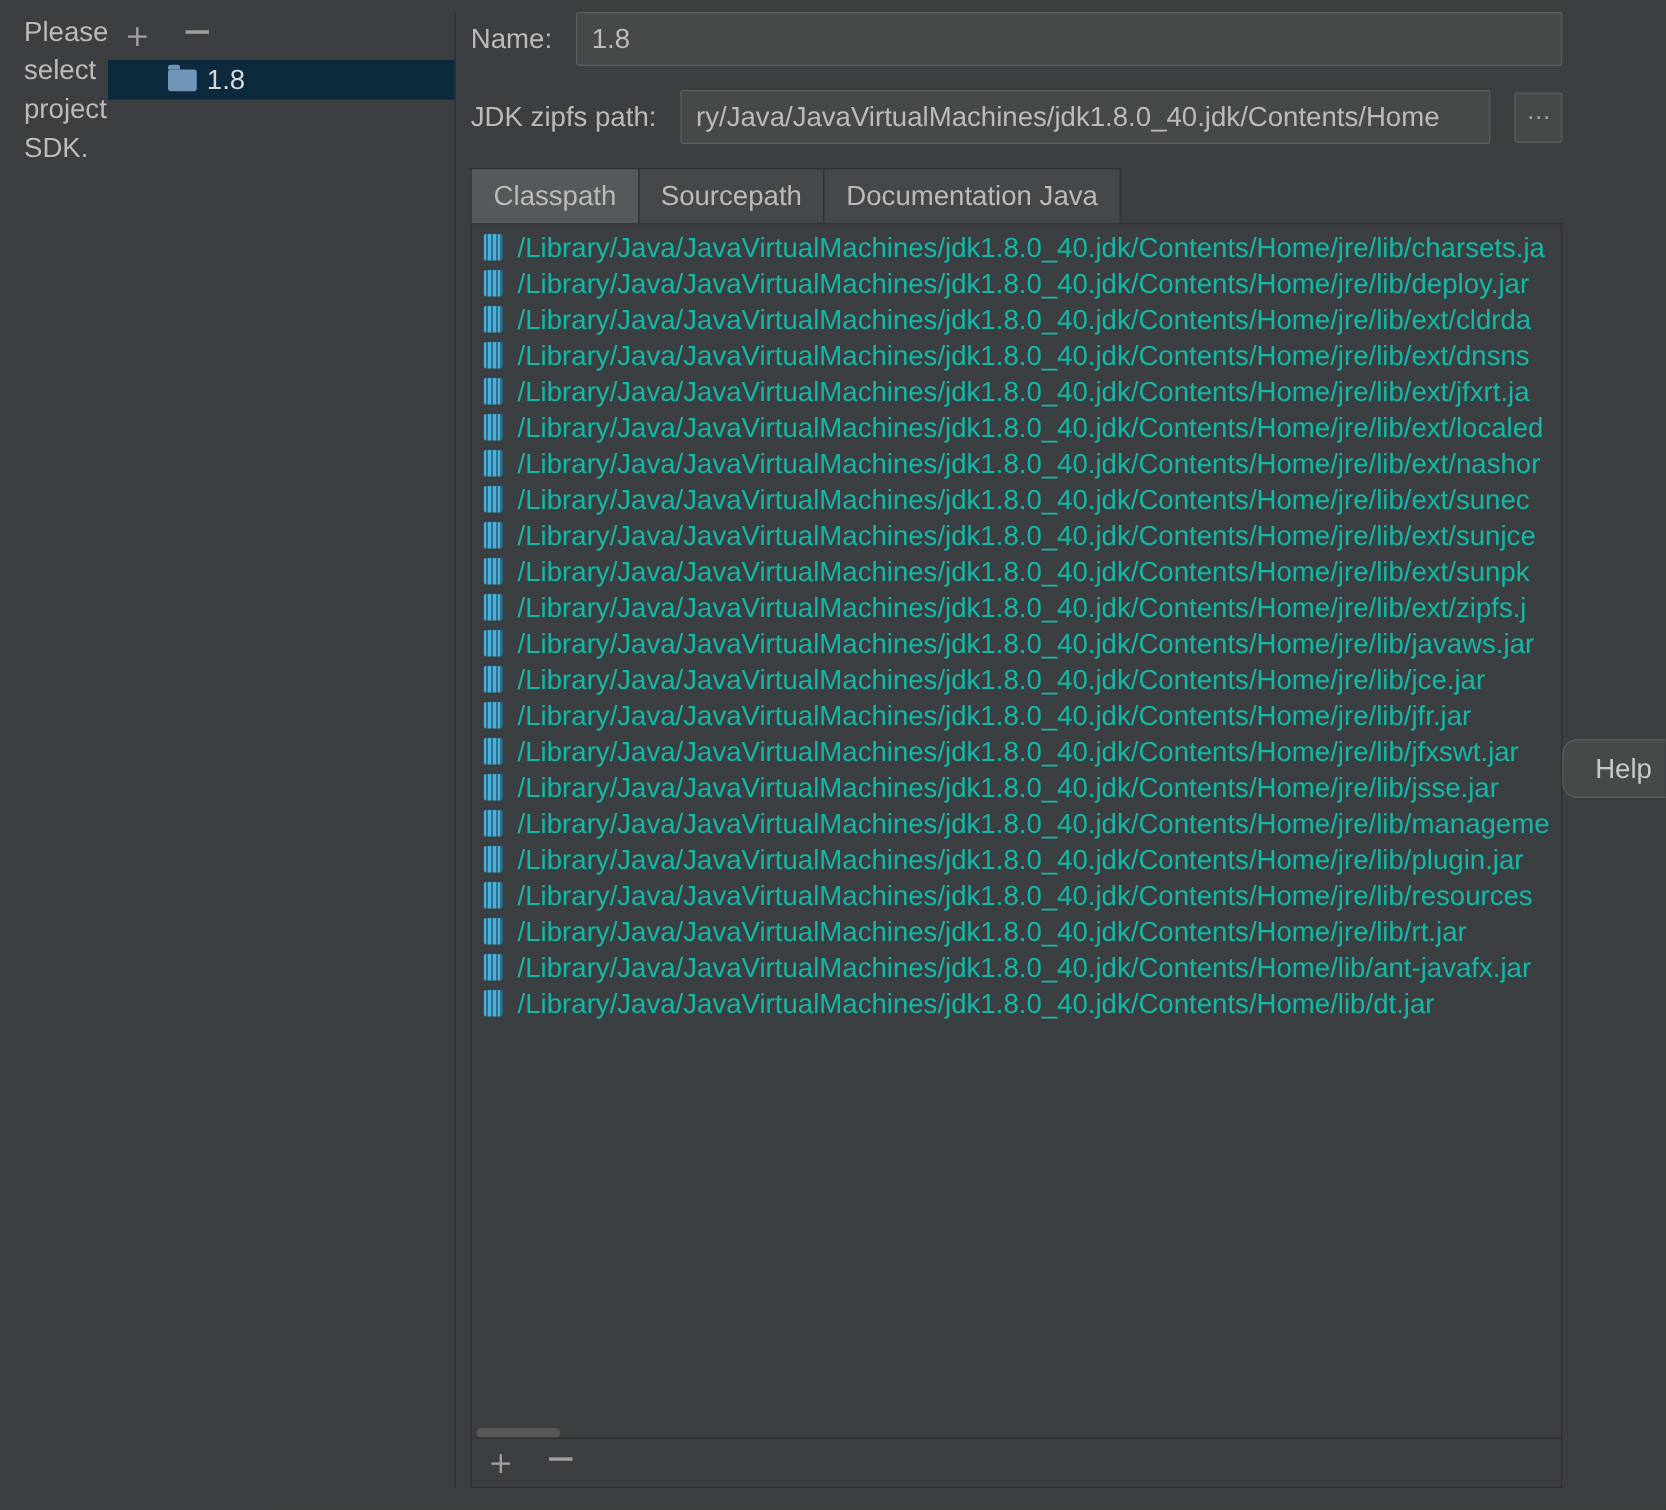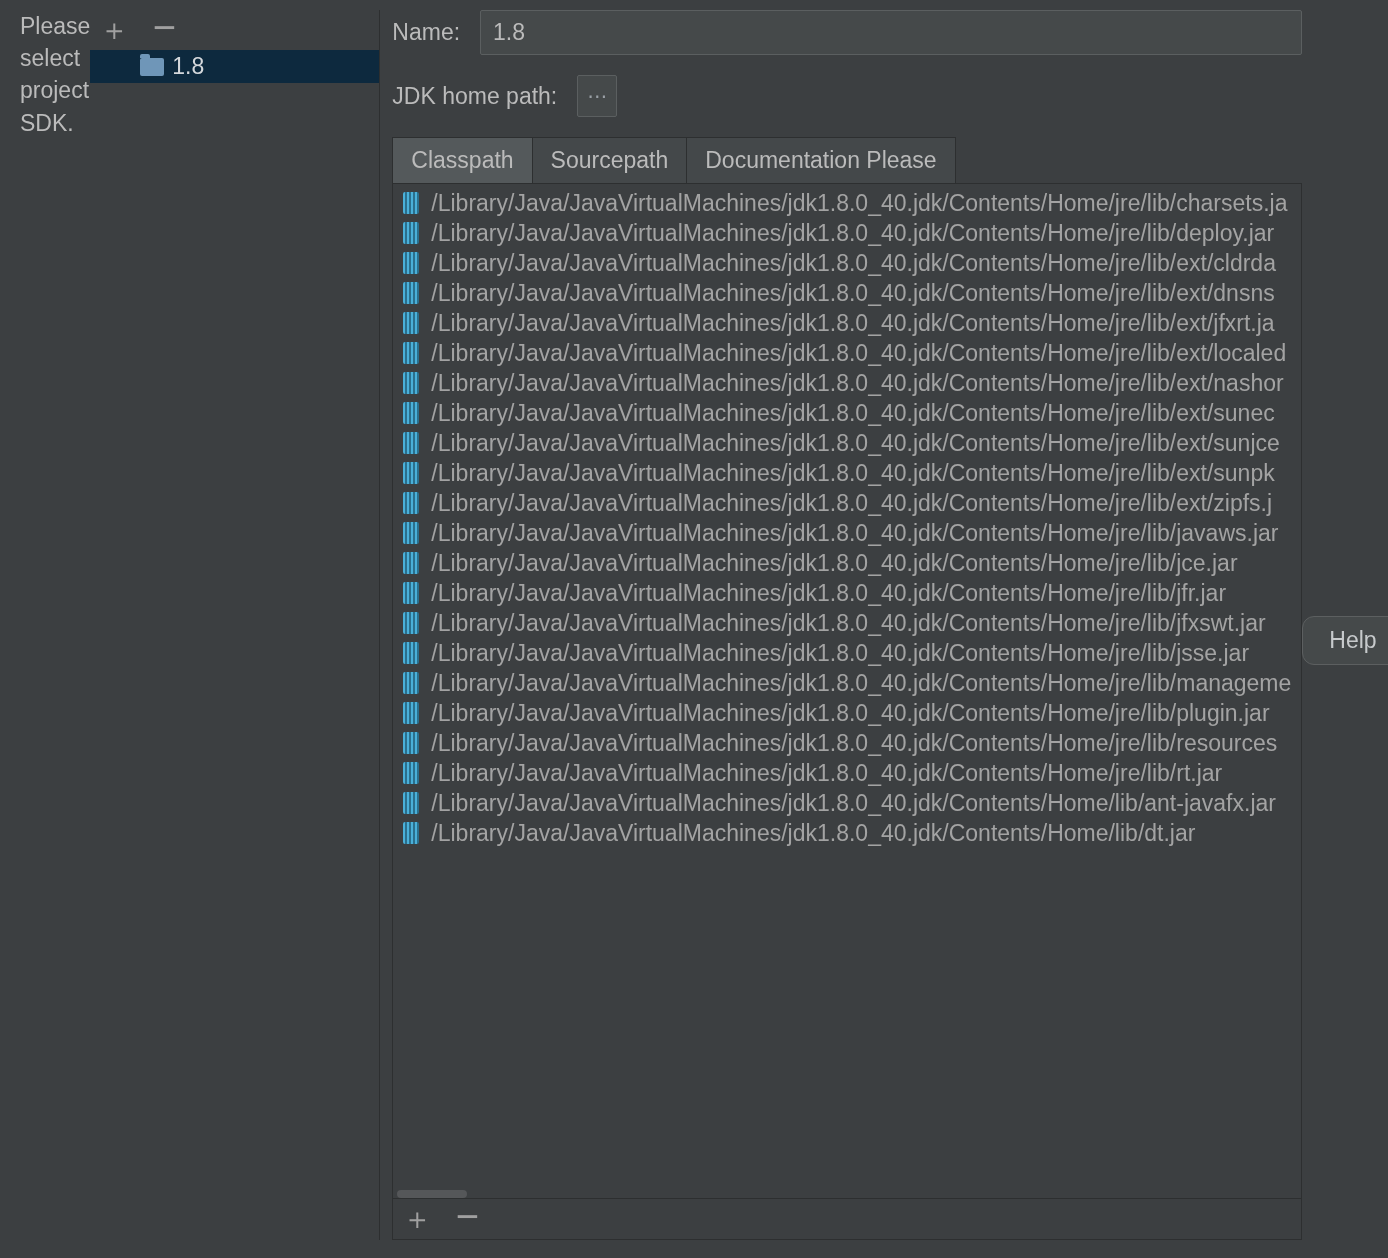--- a/index.html
+++ b/index.html
@@ -146,21 +146,21 @@
       overflow:hidden;
       padding: 4px 0;
     }
     .cp-row {
       display:flex;
       align-items:center;
       gap:12px;
       padding: 1.5px 10px;
       white-space:nowrap;
       overflow:hidden;
-      color:#a3a3a3;
+      color:#14b8a6;
     }
     .jar-icon {
       width:16px; height:22px;
       background: repeating-linear-gradient(90deg,#4ab0d9 0 2px,#2b6f8c 2px 4px);
       border-radius:2px;
       flex-shrink:0;
     }
     .classpath-toolbar{
       display:flex;
       align-items:center;
@@ -227,35 +227,36 @@
     </div>
 
     <div class="right-pane">
 
       <div class="form-row">
         <span class="form-label">Name:</span>
         <input class="text-input" value="1.8" style="">
       </div>
 
       <div class="form-row">
-        <span class="form-label">JDK home path:</span>
+        <span class="form-label">JDK zipfs path:</span>
+        <input class="text-input" value="ry/Java/JavaVirtualMachines/jdk1.8.0_40.jdk/Contents/Home" style="">
         <div class="browse-btn">
           <span>⋯</span>
         </div>
       </div>
 
       <div class="tabs">
         <div class="tab active">
           <span>Classpath</span>
         </div>
         <div class="tab">
           <span>Sourcepath</span>
         </div>
         <div class="tab">
-          <span>Documentation Please</span>
+          <span>Documentation Java</span>
         </div>
       </div>
 
       <div class="classpath-wrap">
         <div class="classpath-list" id="cp-list">
             <div class="cp-row">
               <span class="jar-icon"></span>
               <span>/Library/Java/JavaVirtualMachines/jdk1.8.0_40.jdk/Contents/Home/jre/lib/charsets.ja</span>
             </div>
             <div class="cp-row">

